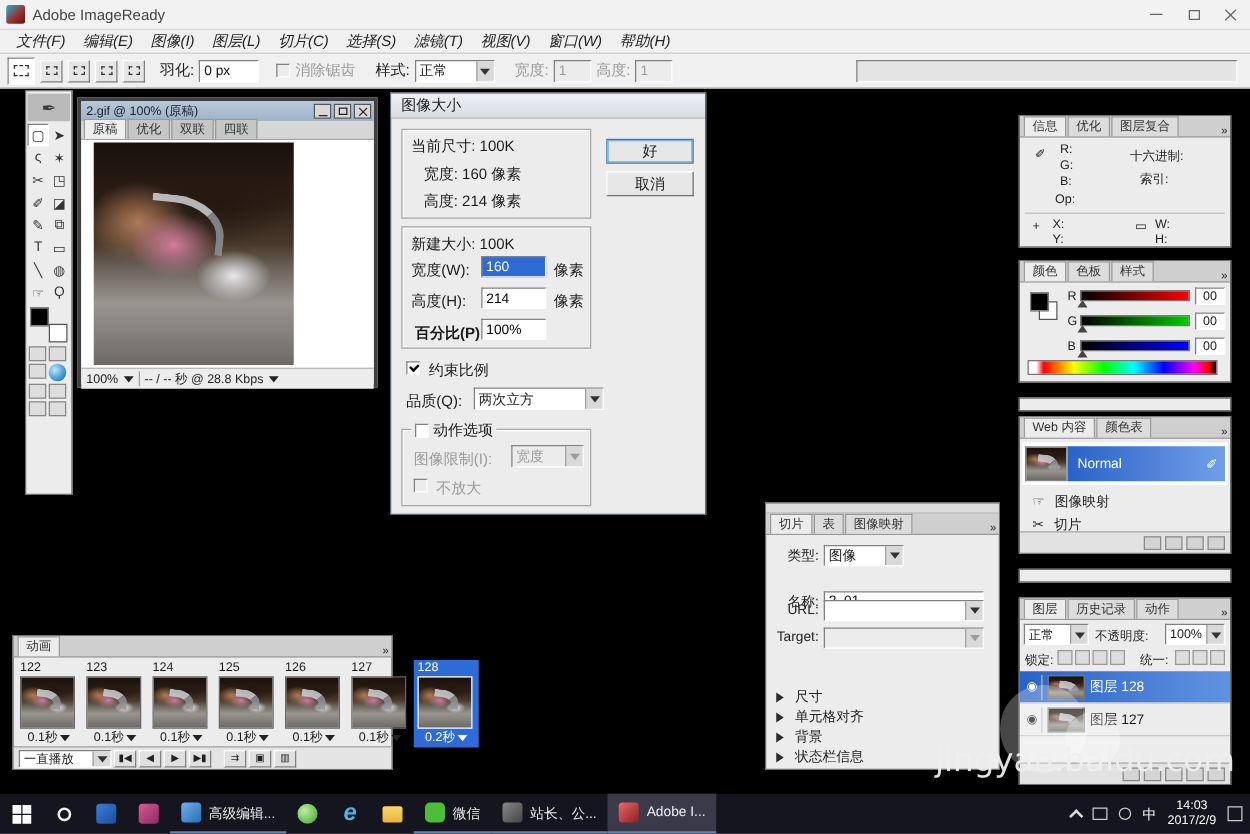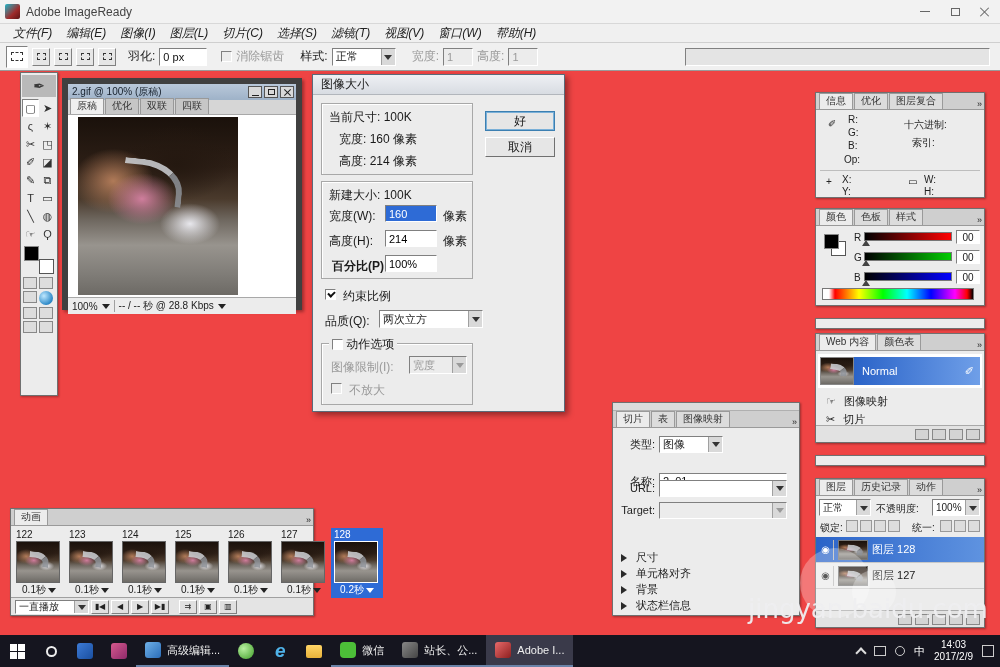--- a/index.html
+++ b/index.html
@@ -1,17 +1,17 @@
 <!DOCTYPE html>
 <html><head>
 <meta charset="utf-8">
 <style>
   * { box-sizing: border-box; margin: 0; padding: 0; }
   body { font-family: "Liberation Sans", "DejaVu Sans", sans-serif; }
-  .screen { position: relative; width: 1000px; height: 667px; background: #ef4444; overflow: hidden; font-size: 12px; color: #1a1a1a; }
+  .screen { position: relative; width: 1000px; height: 667px; background: #000000; overflow: hidden; font-size: 12px; color: #1a1a1a; }
 
   
   .titlebar { position:absolute; left:0; top:0; width:1000px; height:24px; background:#f2f2f2; border-bottom:1px solid #d8d8d8; display:flex; align-items:center; }
   .appicon { width:15px; height:15px; margin:0 6px 0 5px; background:linear-gradient(135deg,#1fb6c9,#9e2b2b 60%,#5a1515); border-radius:2px; }
   .tb-title { font-size:12px; color:#444; }
   .winctl { margin-left:auto; display:flex; height:24px; }
   .wc { width:30px; height:24px; display:flex; align-items:center; justify-content:center; }
   .wc .bar { width:10px; height:1px; background:#666; }
   .wc .box { width:9px; height:8px; border:1px solid #666; }
   .wc .x { position:relative; width:10px; height:10px; }
@@ -46,21 +46,21 @@
   .trow { display:flex; }
   .tool { width:17px; height:18px; display:flex; align-items:center; justify-content:center; font-size:11px; color:#333; }
   .tool.sel { background:#fff; border:1px solid; border-color:#808080 #fff #fff #808080; }
   .swatches { position:relative; width:30px; height:28px; margin:3px auto 2px; }
   .swatches .bg { position:absolute; right:0; bottom:0; width:15px; height:15px; background:#fff; border:1px solid #555; }
   .swatches .fg { position:absolute; left:0; top:0; width:15px; height:15px; background:#000; border:1px solid #888; }
   .mini { width:14px; height:12px; border:1px solid #888; background:#ddd; margin:1px; }
   .globe { width:14px; height:14px; border-radius:50%; background:radial-gradient(circle at 35% 35%, #bfe8ff, #2d89c8 70%, #1a5c8a); margin:1px; }
 
   
-  .win { position:absolute; left:62px; top:78px; width:240px; height:232px; background:#ececec; border:6px solid #404040; box-shadow:2px 2px 3px rgba(0,0,0,.35); z-index:10; }
+  .win { position:absolute; left:62px; top:78px; width:240px; height:232px; background:#ececec; border:3px solid #404040; box-shadow:2px 2px 3px rgba(0,0,0,.35); z-index:10; }
   .win-tb { height:16px; background:linear-gradient(#b9c8da,#9eb2c8); display:flex; align-items:center; padding:0 2px 0 4px; }
   .win-tb .t { font-size:10px; color:#16202c; white-space:nowrap; overflow:hidden; }
   .wbtns { margin-left:auto; display:flex; gap:2px; }
   .wbtn { width:14px; height:12px; background:#d9d9d9; border:1px solid #555; display:flex; align-items:center; justify-content:center; }
   .wbtn .bar { width:7px; height:1px; background:#222; margin-top:6px; }
   .wbtn .box { width:7px; height:6px; border:1px solid #222; }
   .wbtn .x { position:relative; width:7px; height:7px; }
   .wbtn .x::before,.wbtn .x::after{content:"";position:absolute;left:3px;top:-1px;width:1px;height:9px;background:#222;}
   .wbtn .x::before{transform:rotate(45deg);} .wbtn .x::after{transform:rotate(-45deg);}
   .doctabs { height:15px; background:#d6d6d6; display:flex; align-items:flex-end; padding-left:2px; gap:1px; border-bottom:1px solid #a8a8a8; }

